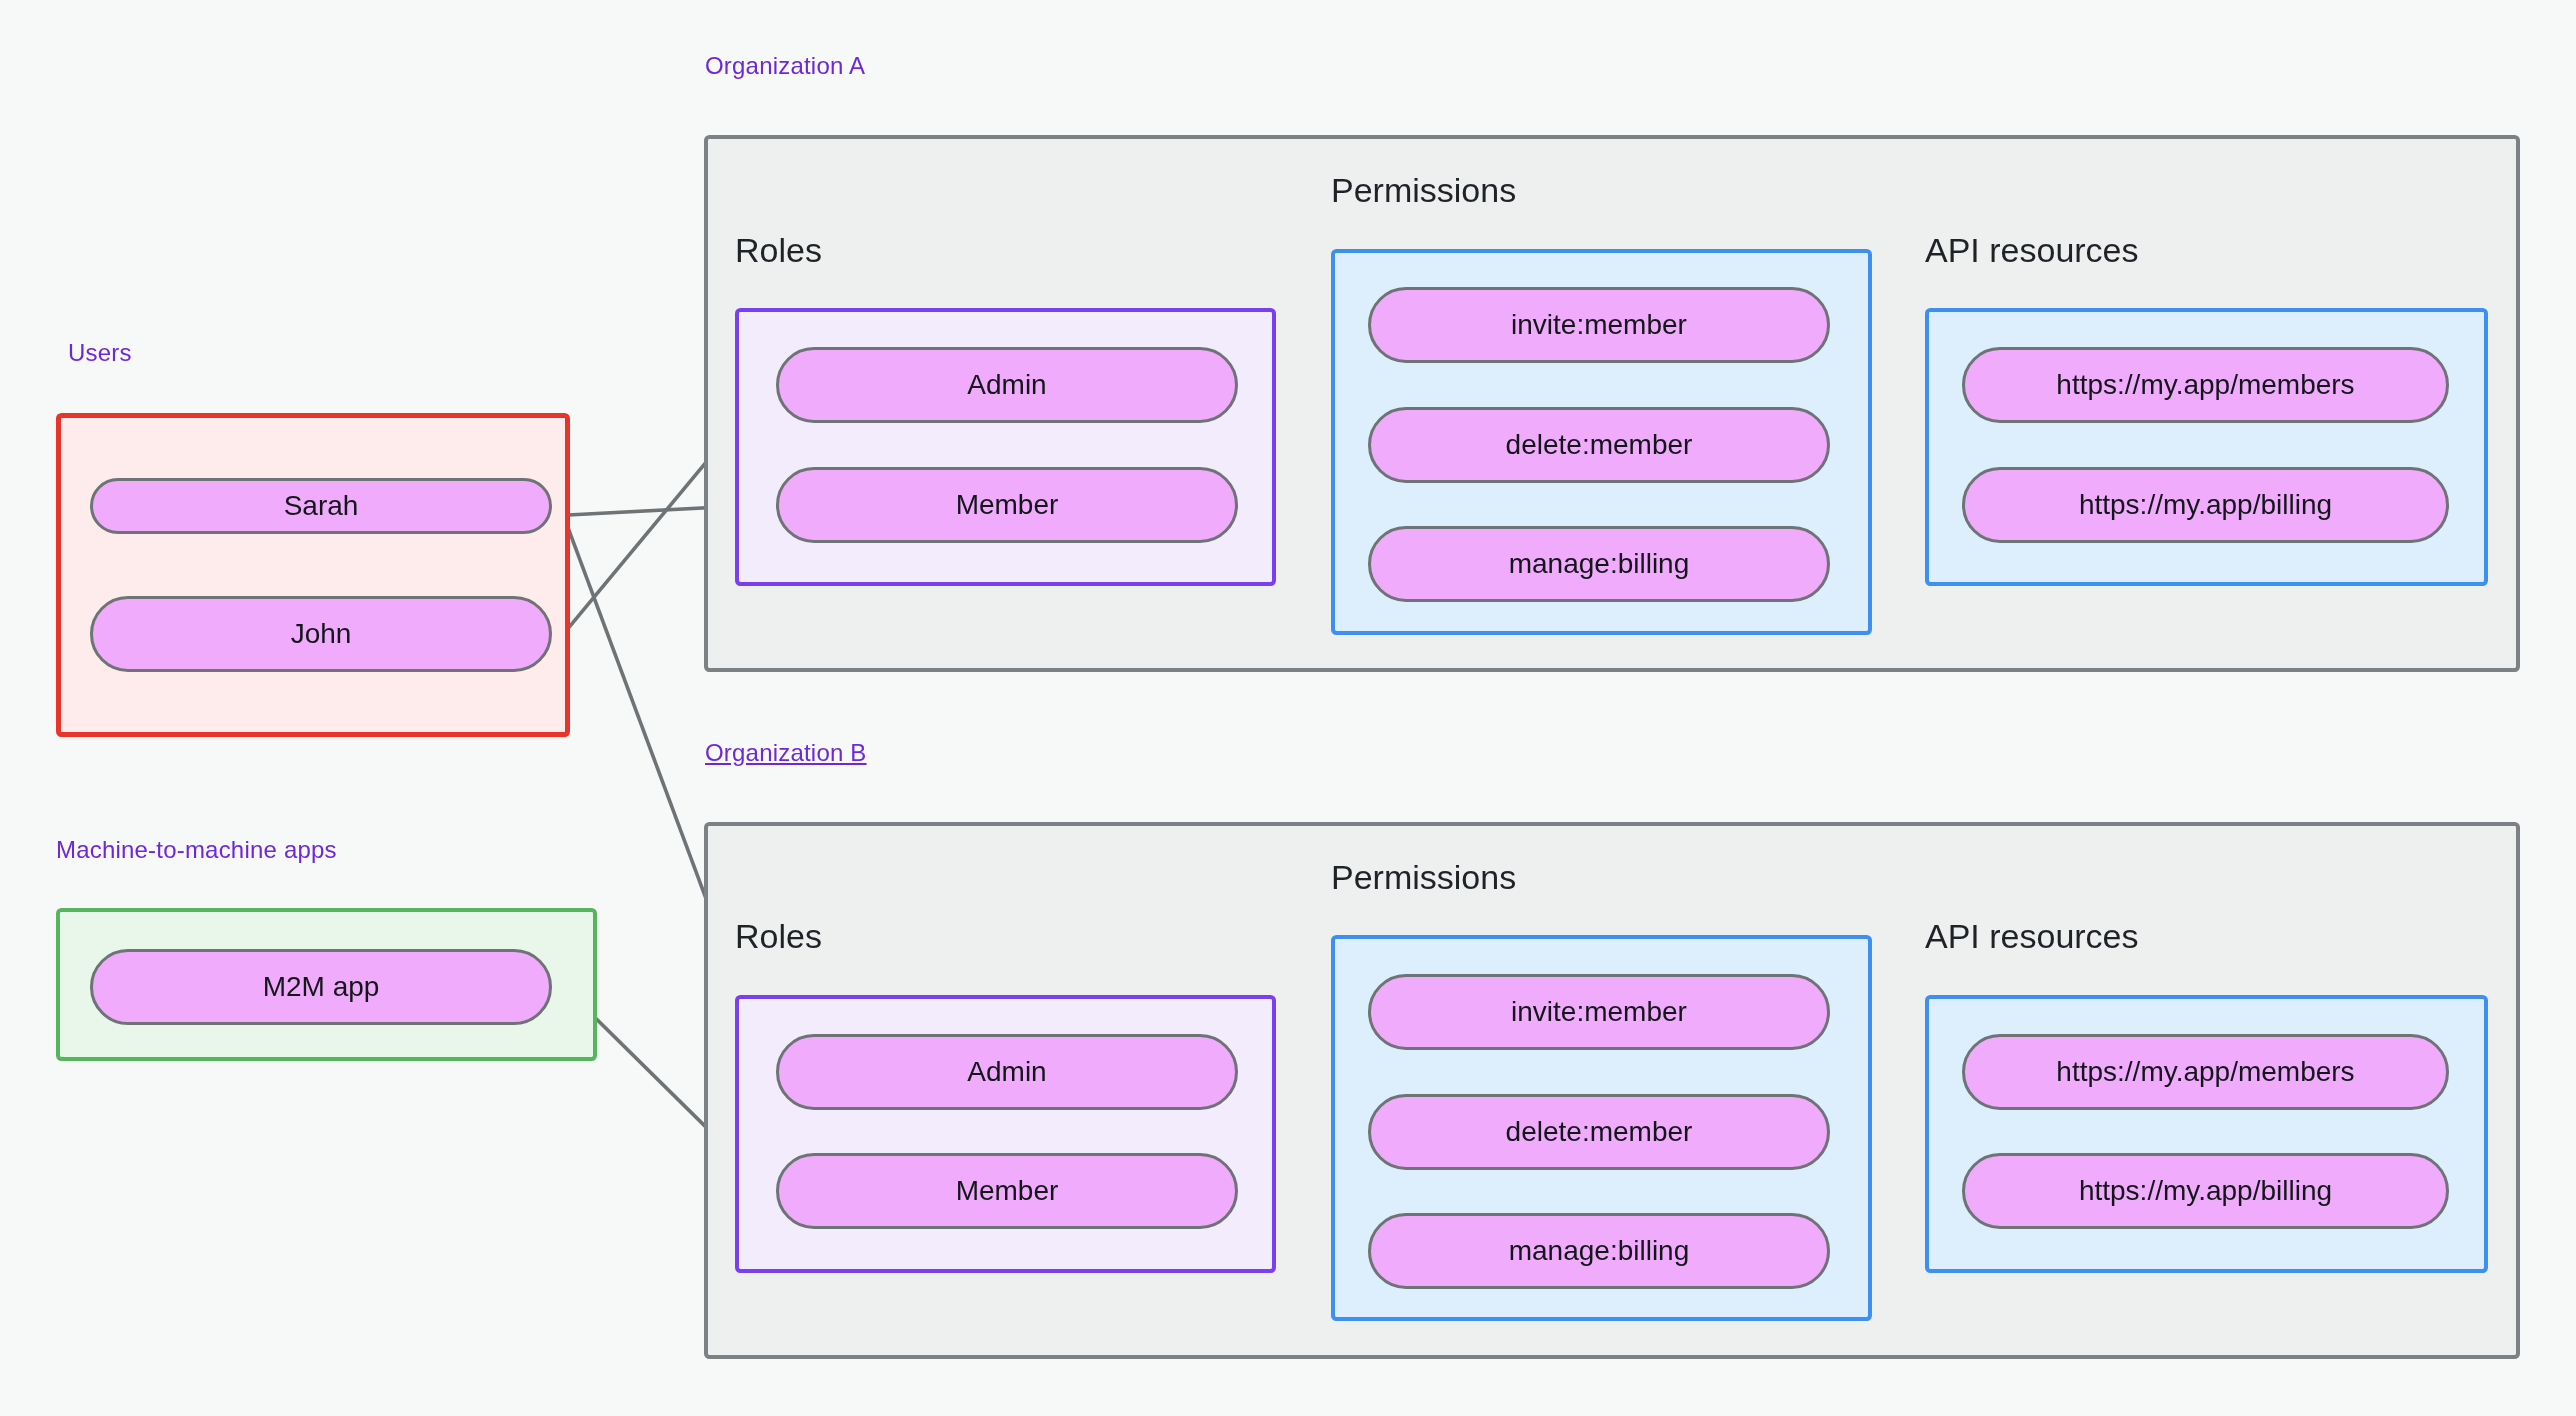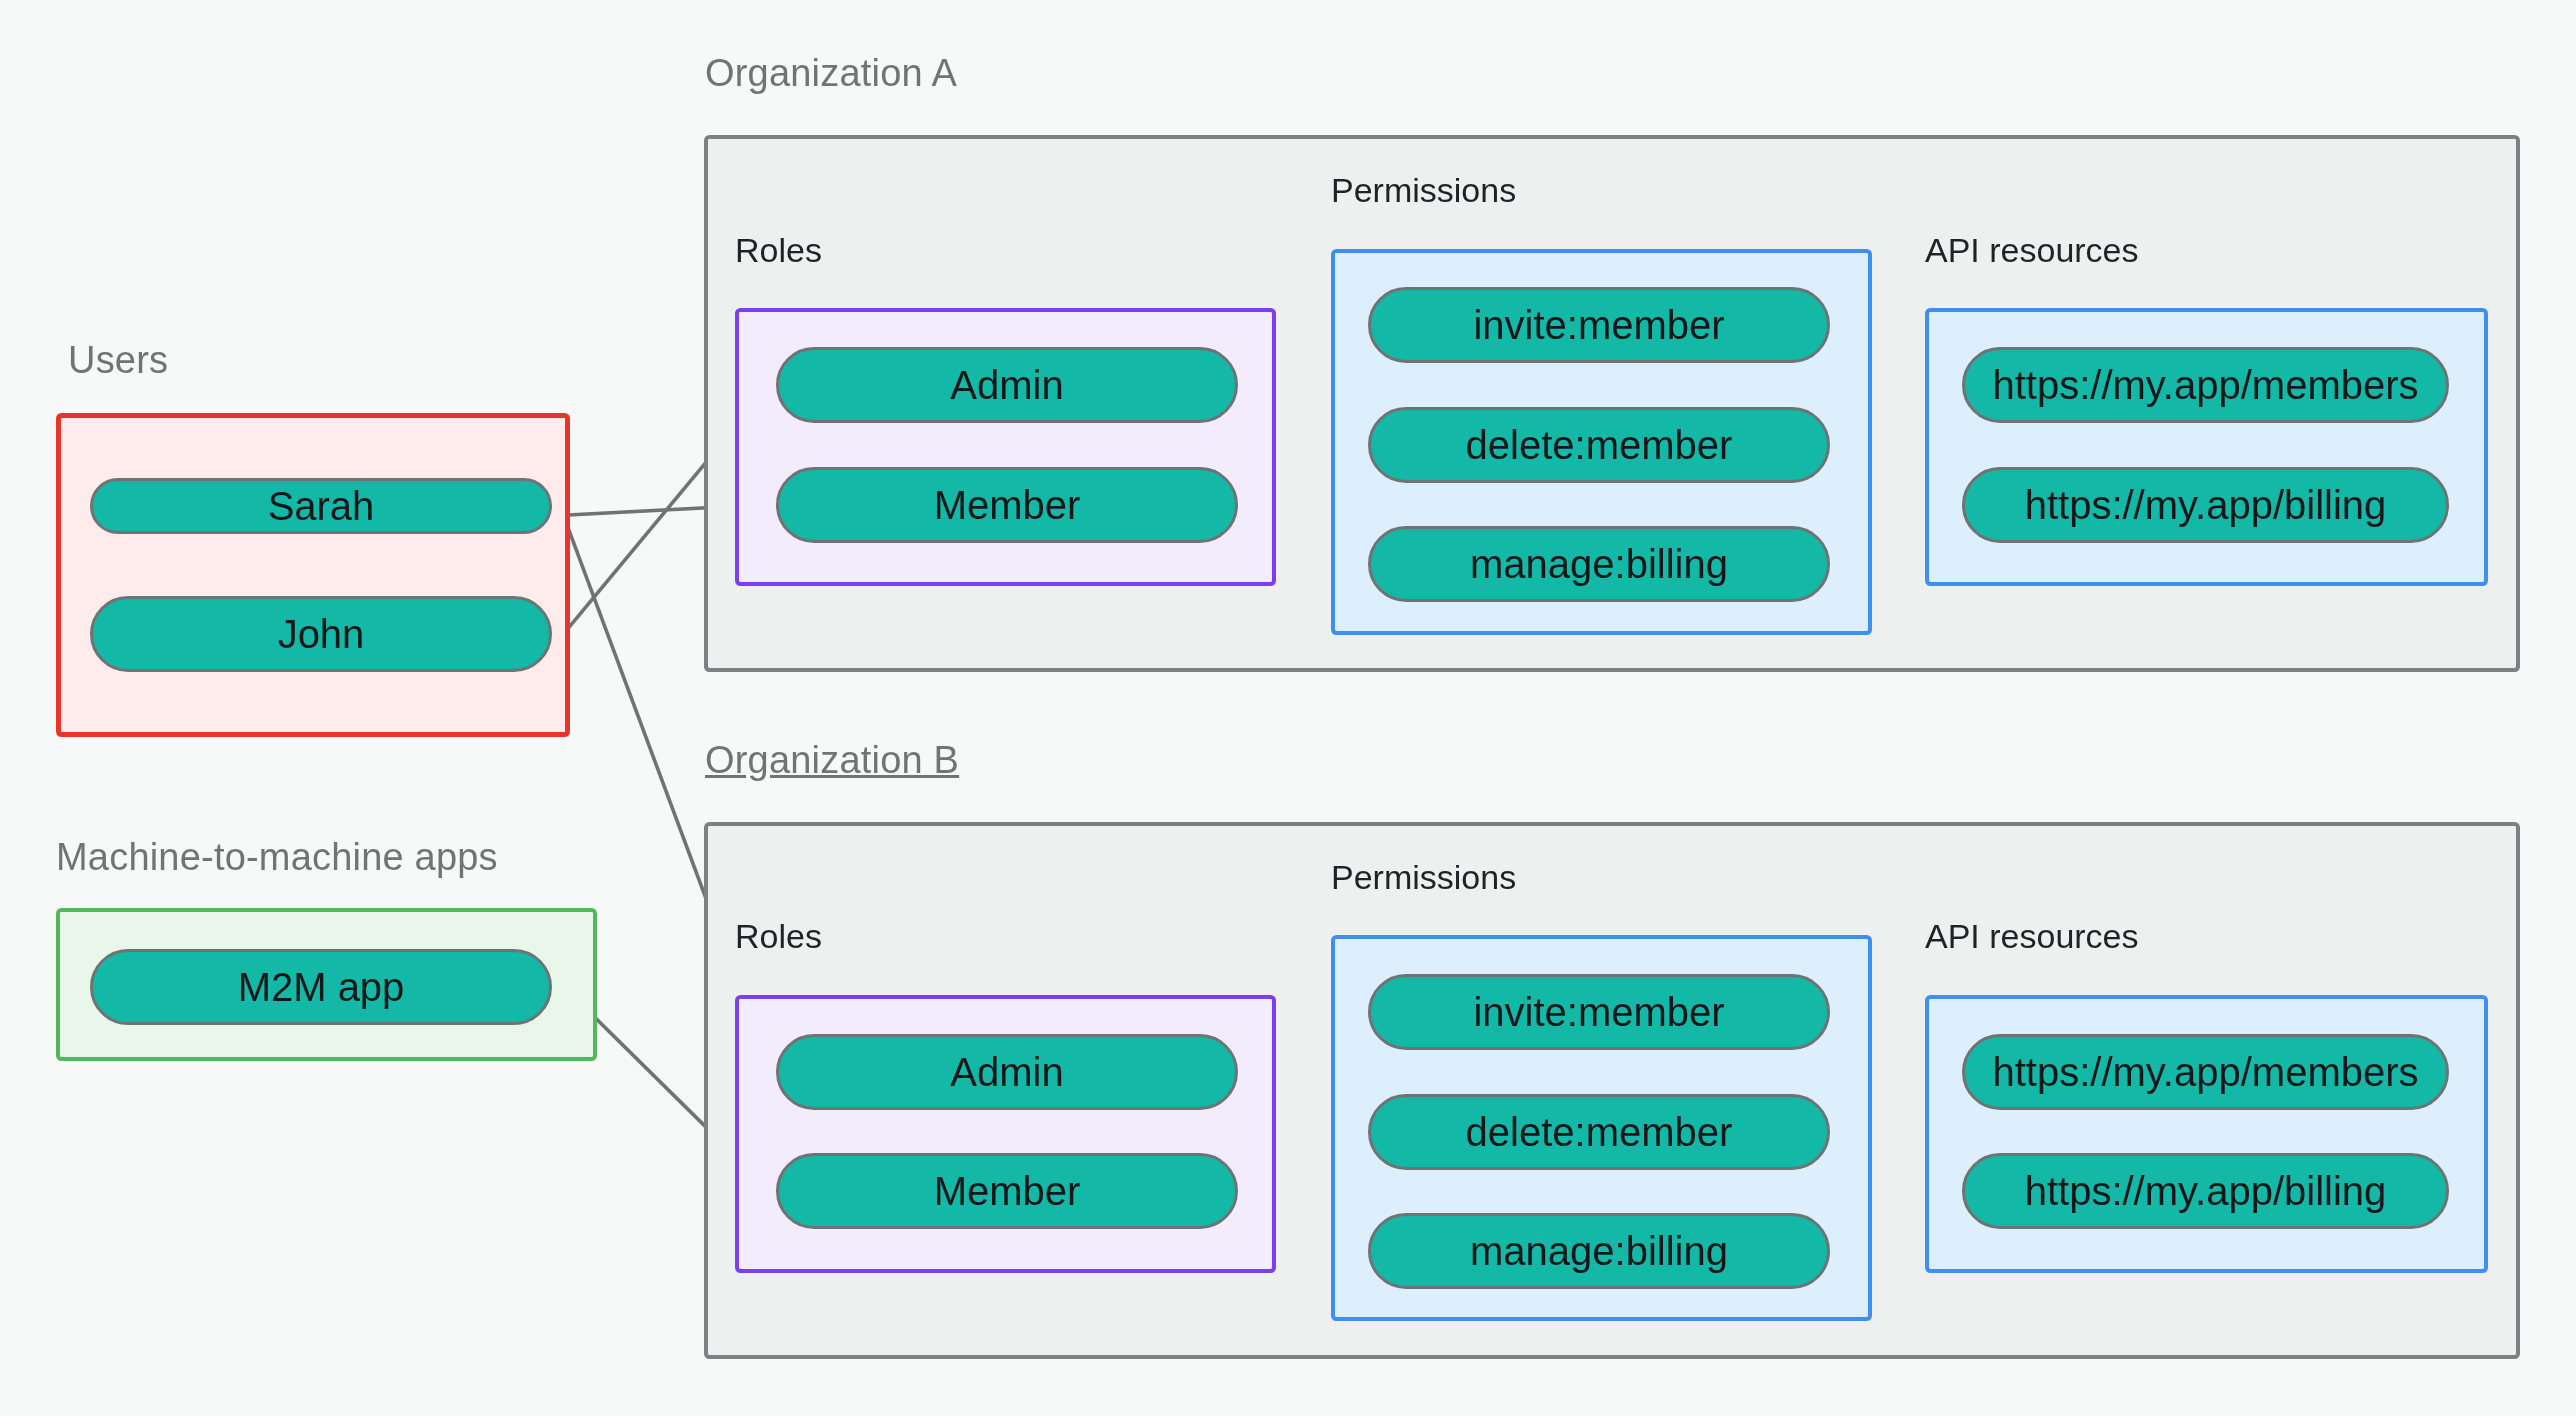--- a/index.html
+++ b/index.html
@@ -20,22 +20,22 @@
   #edges {
     position: absolute;
     left: 0;
     top: 0;
     width: 2576px;
     height: 1416px;
     pointer-events: none;
   }
   .group-label {
     position: absolute;
-    font-size: 38px;
-    color: #737373;
+    font-size: 24px;
+    color: #6d28d9;
     letter-spacing: 0.2px;
     white-space: nowrap;
   }
   .container-box {
     position: absolute;
     box-sizing: border-box;
     border-radius: 5.4px;
   }
   .org-box {
     background: #eef0ef;
@@ -57,27 +57,27 @@
     background: #ddeefc;
     border: 4.5px solid #3d8ff0;
   }
   .api-box {
     background: #ddeefc;
     border: 4.5px solid #3d8ff0;
   }
   .pill {
     position: absolute;
     box-sizing: border-box;
-    background: #14b8a6;
+    background: #f0abfc;
     border: 3.6px solid #6e7375;
     border-radius: 900px;
     display: flex;
     align-items: center;
     justify-content: center;
-    font-size: 40px;
+    font-size: 28px;
     color: #14171a;
     white-space: nowrap;
   }
   .sub-label {
     position: absolute;
     font-size: 34px;
     color: #1f2328;
     white-space: nowrap;
   }
 </style>

